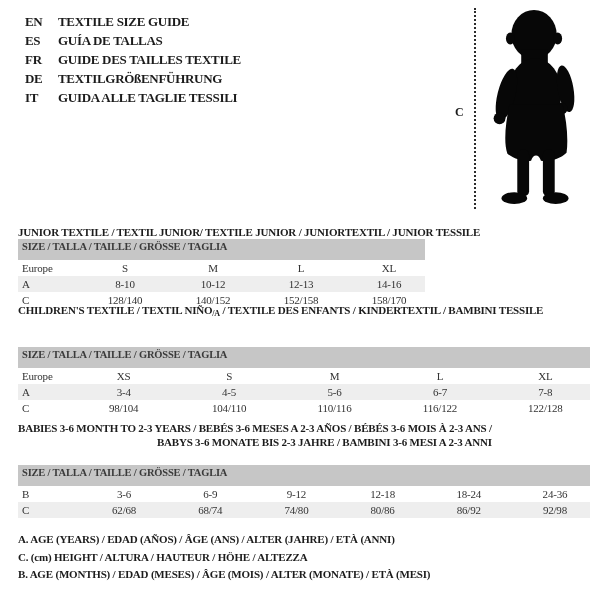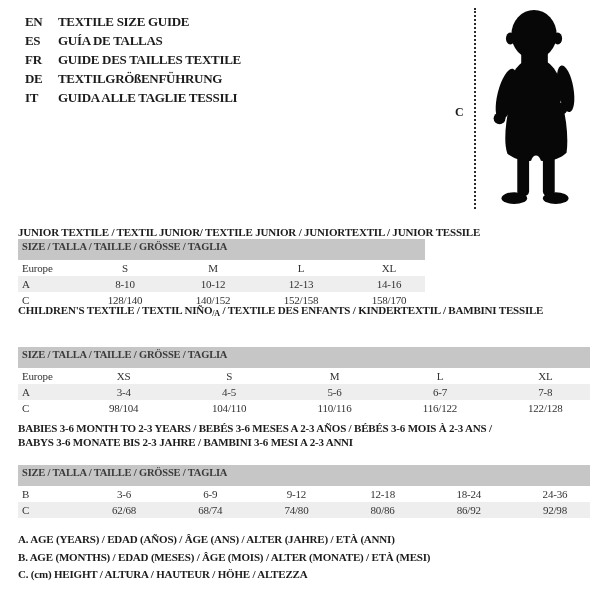--- a/index.html
+++ b/index.html
@@ -27,21 +27,21 @@
   .trow .lbl{padding-left:4px;box-sizing:border-box;}
   .trow .val{flex:1;text-align:center;}
   .t-junior{width:407px;top:239px;}
   .t-junior .lbl{width:55px;}
   .t-children{width:572px;top:347px;}
   .t-children .lbl{width:45px;}
   .t-babies{width:572px;top:465px;}
   .t-babies .lbl{width:55px;}
   .title-junior{top:226px;}
   .title-children{top:304px;}
-  .title-babies{top:421px;}
+  .title-babies{top:421px;text-align:right;}
   
   .footnotes{position:absolute;left:18px;top:531px;}
   .footnote{height:17.5px;line-height:17.5px;font-size:11px;font-weight:bold;letter-spacing:-0.2px;white-space:nowrap;}
 </style>
 </head>
 <body>
 
 <div class="page">
 
   <div class="lang-block">
@@ -164,17 +164,17 @@
       <span class="val">68/74</span>
       <span class="val">74/80</span>
       <span class="val">80/86</span>
       <span class="val">86/92</span>
       <span class="val">92/98</span>
     </div>
   </div>
 
   <div class="footnotes">
     <div class="footnote">A. AGE (YEARS) / EDAD (AÑOS) / ÂGE (ANS) / ALTER (JAHRE) / ETÀ (ANNI)</div>
+    <div class="footnote">C. (cm) HEIGHT / ALTURA / HAUTEUR / HÖHE / ALTEZZA</div>
     <div class="footnote">B. AGE (MONTHS) / EDAD (MESES) / ÂGE (MOIS) / ALTER (MONATE) / ETÀ (MESI)</div>
-    <div class="footnote">C. (cm) HEIGHT / ALTURA / HAUTEUR / HÖHE / ALTEZZA</div>
   </div>
 
 </div>
 
 </body></html>

